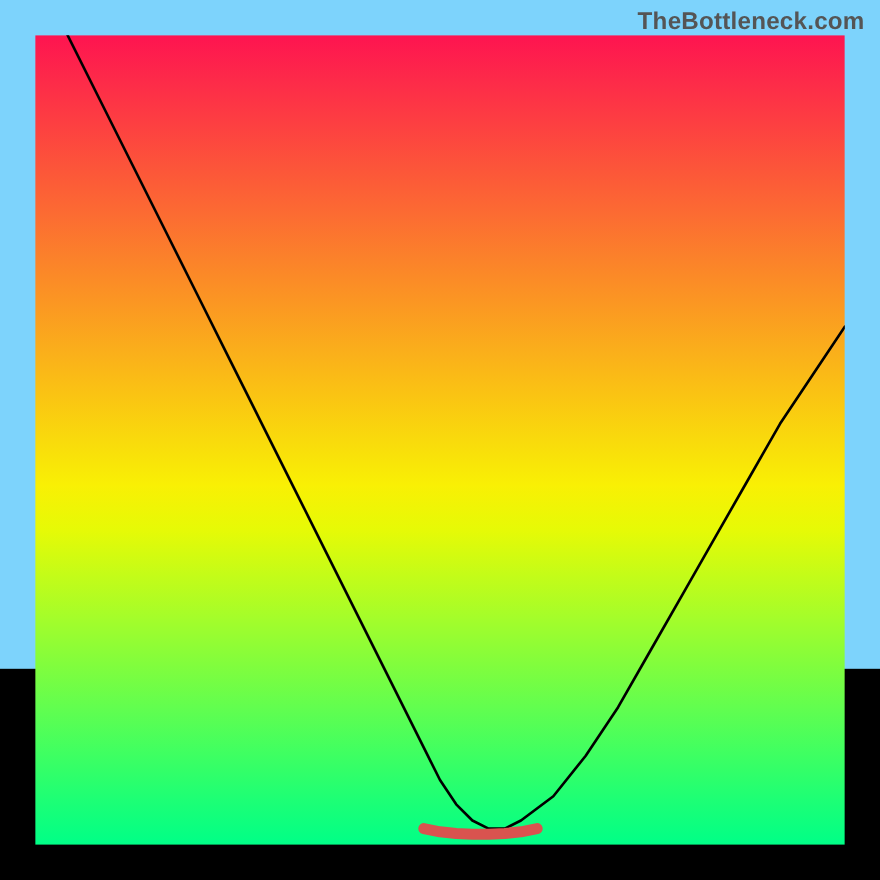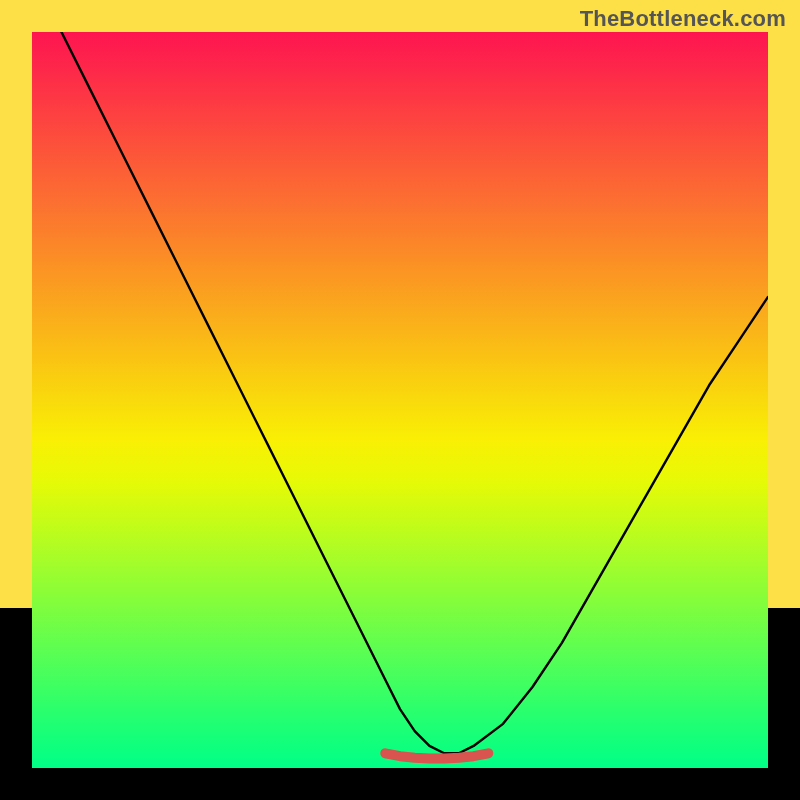--- a/index.html
+++ b/index.html
@@ -10,21 +10,21 @@
     background: #000000;
     overflow: hidden;
     font-family: Arial, Helvetica, sans-serif;
   }
   .frame {
     position: absolute;
     left: 0;
     top: 0;
     width: 800px;
     height: 608px;
-    background: #fde047;
+    background: #7dd3fc;
   }
   .plot-area {
     position: absolute;
     
     left: 32px;
     top: 32px;
     width: 736px;
     height: 736px;
   }
   .watermark {

